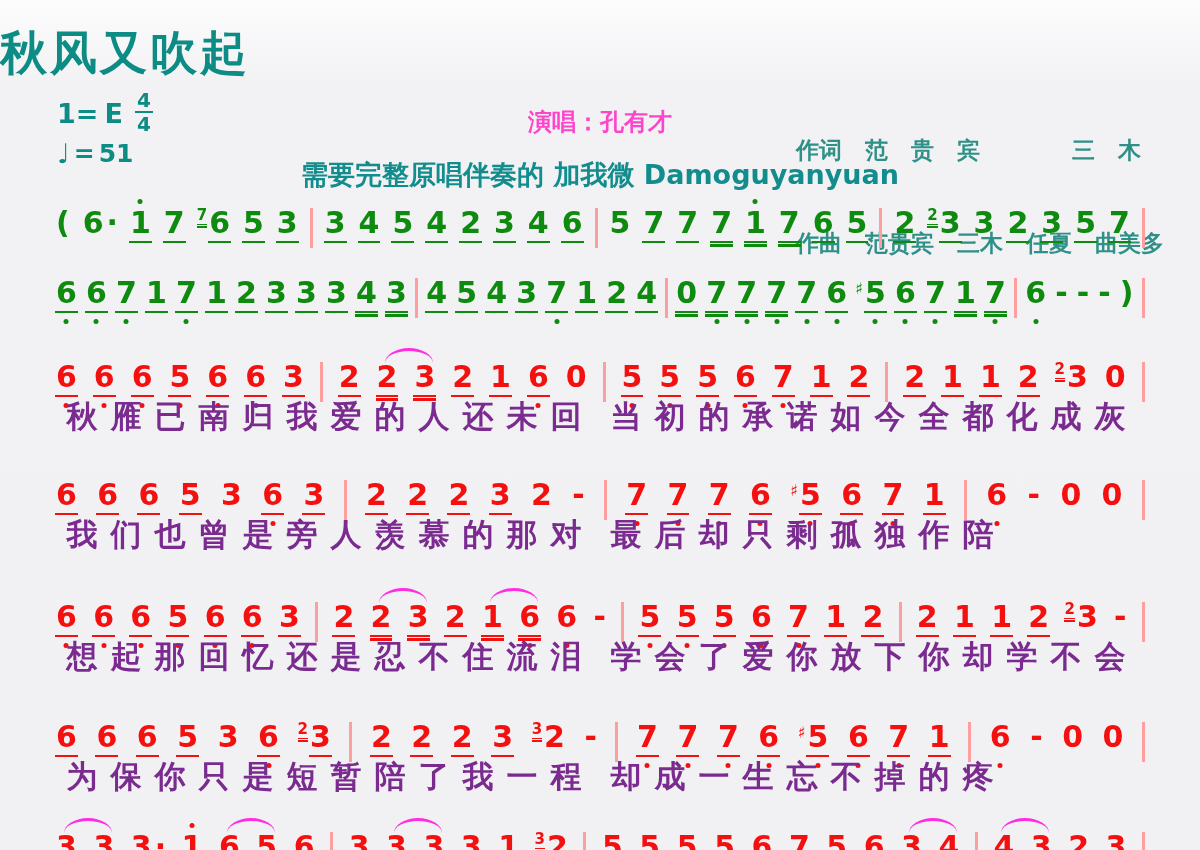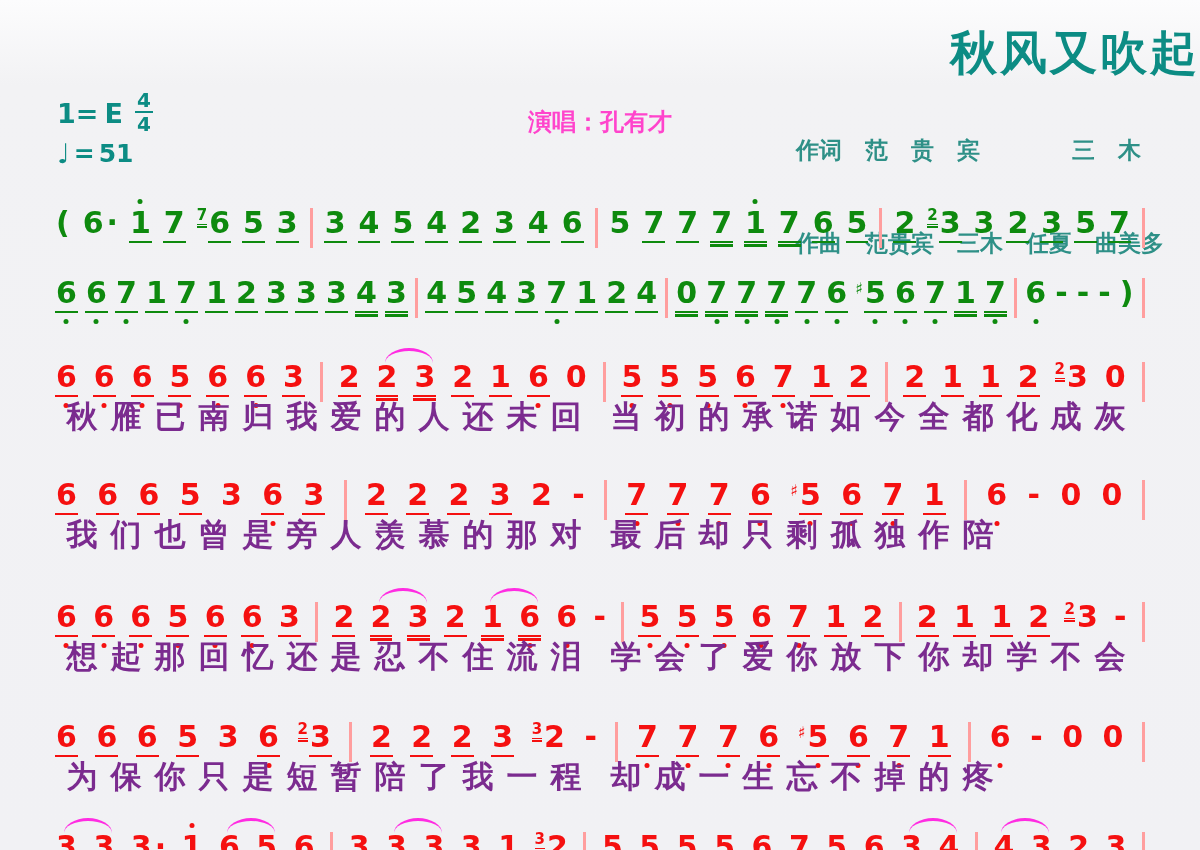--- a/index.html
+++ b/index.html
@@ -6,21 +6,21 @@
     --title:#0c8c84; --green:#0e8a0e; --red:#f51010; --purple:#7b2b8f;
     --magenta:#ff2ce2; --barline:#ff9e9e; --singer:#ff44cc; --notice:#128c8c; --credits:#2e9087;
   }
   html,body{margin:0;padding:0;}
   .sheet{
     position:relative; width:1200px; height:850px; overflow:hidden;
     background:linear-gradient(180deg,#fcfcfd 0%,#f2f2f4 10%,#f1f1f4 100%);
     font-family:"DejaVu Sans",sans-serif;
   }
   
-  .title{position:absolute;top:22px;left:0;width:100%;text-align:right;
+  .title{position:absolute;top:22px;left:0;width:100%;text-align:left;
     font-size:47px;font-weight:900;letter-spacing:3px;color:var(--title);}
   .keyblock{position:absolute;left:57px;top:92px;color:var(--title);font-weight:700;font-size:27px;line-height:1.2;}
   .keyrow{display:flex;align-items:center;gap:6px;}
   .frac{display:inline-block;text-align:center;font-size:20px;line-height:1;font-weight:800;margin-left:6px;transform:translateY(-2px);}
   .frac .num{display:block;border-bottom:2px solid currentColor;padding:0 2px 1px;}
   .frac .den{display:block;padding-top:1px;}
   .temporow{display:flex;align-items:center;gap:4px;font-size:25px;margin-top:2px;}
   .notehead{font-size:27px;}
   .singer{position:absolute;top:106px;left:0;width:100%;text-align:center;
     color:var(--singer);font-size:24px;font-weight:700;font-family:"DejaVu Serif",serif;}
@@ -77,20 +77,21 @@
     </div>
   </div>
 
   <div class="singer">演唱：孔有才</div>
 
   <div class="credits">
     <div>作词　范　贵　宾　　　　三　木</div>
     <div>作曲　范贵宾　三木　任夏　曲美多</div>
   </div>
 
+  <div class="notice">需要完整原唱伴奏的 加我微 Damoguyanyuan</div>
 
   <div id="score">
       <div class="noteline green" style="top: 198px;">
         <span class="note par"><span class="nd">(</span></span>
         <span class="note"><span class="nd">6</span><span class="adot">·</span></span>
         <span class="note u1"><span class="nd">1<span class="hdot"></span></span></span>
         <span class="note u1"><span class="nd">7</span></span>
         <span class="note u1"><span class="gr">7</span><span class="nd">6</span></span>
         <span class="note u1"><span class="nd">5</span></span>
         <span class="note u1"><span class="nd">3</span></span>

